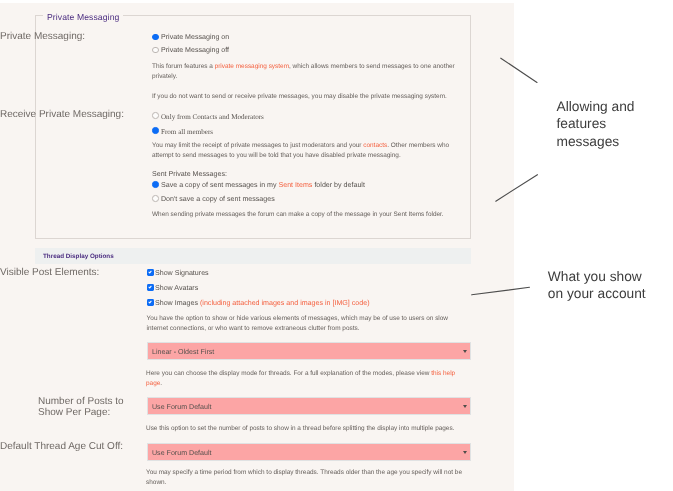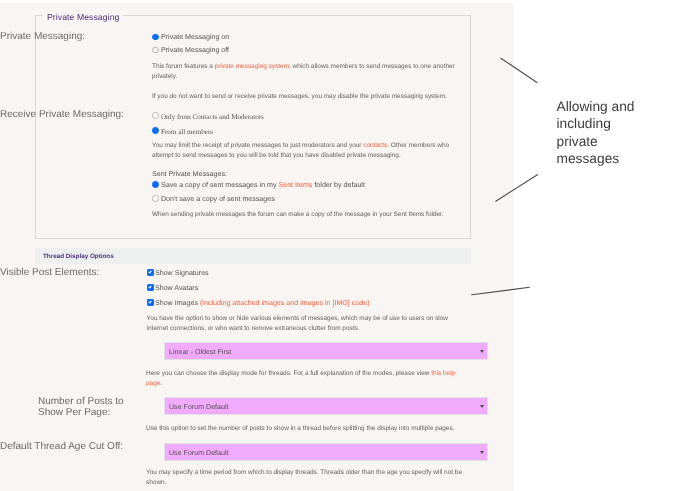--- a/index.html
+++ b/index.html
@@ -25,21 +25,21 @@
   .radio.on{background:#0c6cf5;border:1px solid #0c6cf5;}
   
 
   .cbx{position:absolute;width:7px;height:7px;border-radius:1.4px;background:#0c6cf5;}
   .cbx::after{content:"";position:absolute;left:2.45px;top:1.35px;width:1.6px;height:3.3px;
       border:solid #ffffff;border-width:0 0.85px 0.85px 0;transform:rotate(40deg);box-sizing:border-box;}
 
   .secthead{position:absolute;left:35px;width:436px;background:#eef0f0;}
   .secthead span{position:absolute;left:8px;top:5.6px;font-size:6.3px;font-weight:bold;color:#4b2d80;}
 
-  .sel{position:absolute;border:1px solid #e0e2e3;background:#f0abfc;box-sizing:border-box;margin-left:17px;}
+  .sel{position:absolute;border:1px solid #e0e2e3;background:#fca5a5;box-sizing:border-box;}
   .sel .selv{position:absolute;left:4px;font-size:7.1px;color:#56514d;}
   .sel .arw{position:absolute;width:0;height:0;
        border-left:2.1px solid transparent;border-right:2.1px solid transparent;
        border-top:3.1px solid #4f4d4a;}
 
   .ann{position:absolute;font-size:13.75px;color:#3d3d3d;line-height:17.4px;}
   .leader{stroke:#4d4d4d;stroke-width:1.15;fill:none;stroke-linecap:round;}
 </style>
 </head>
 <body>
@@ -110,17 +110,20 @@
   <div class="desc" style="left:146px;top:467.5px;width:320px;">You may specify a time period from which to display threads. Threads older than the age you specify will not be shown.</div>
 
   <svg style="position:absolute;left:0;top:0;width:673px;height:491px;pointer-events:none;">
     <line x1="500.8" y1="58.2" x2="537" y2="82.4" class="leader"></line>
     <line x1="495.8" y1="201.2" x2="537.4" y2="174.7" class="leader"></line>
     <line x1="471.7" y1="294.8" x2="529.5" y2="287.3" class="leader"></line>
   </svg>
 
   <div class="ann" style="left:556.5px;top:98px;">
     <div>Allowing and</div>
-    <div>including</div>
-    <div>private</div>
+    <div>features</div>
     <div>messages</div>
+  </div>
+  <div class="ann" style="left:547.8px;top:267.5px;">
+    <div>What you show</div>
+    <div>on your account</div>
   </div>
 </div>
 
 </body></html>

